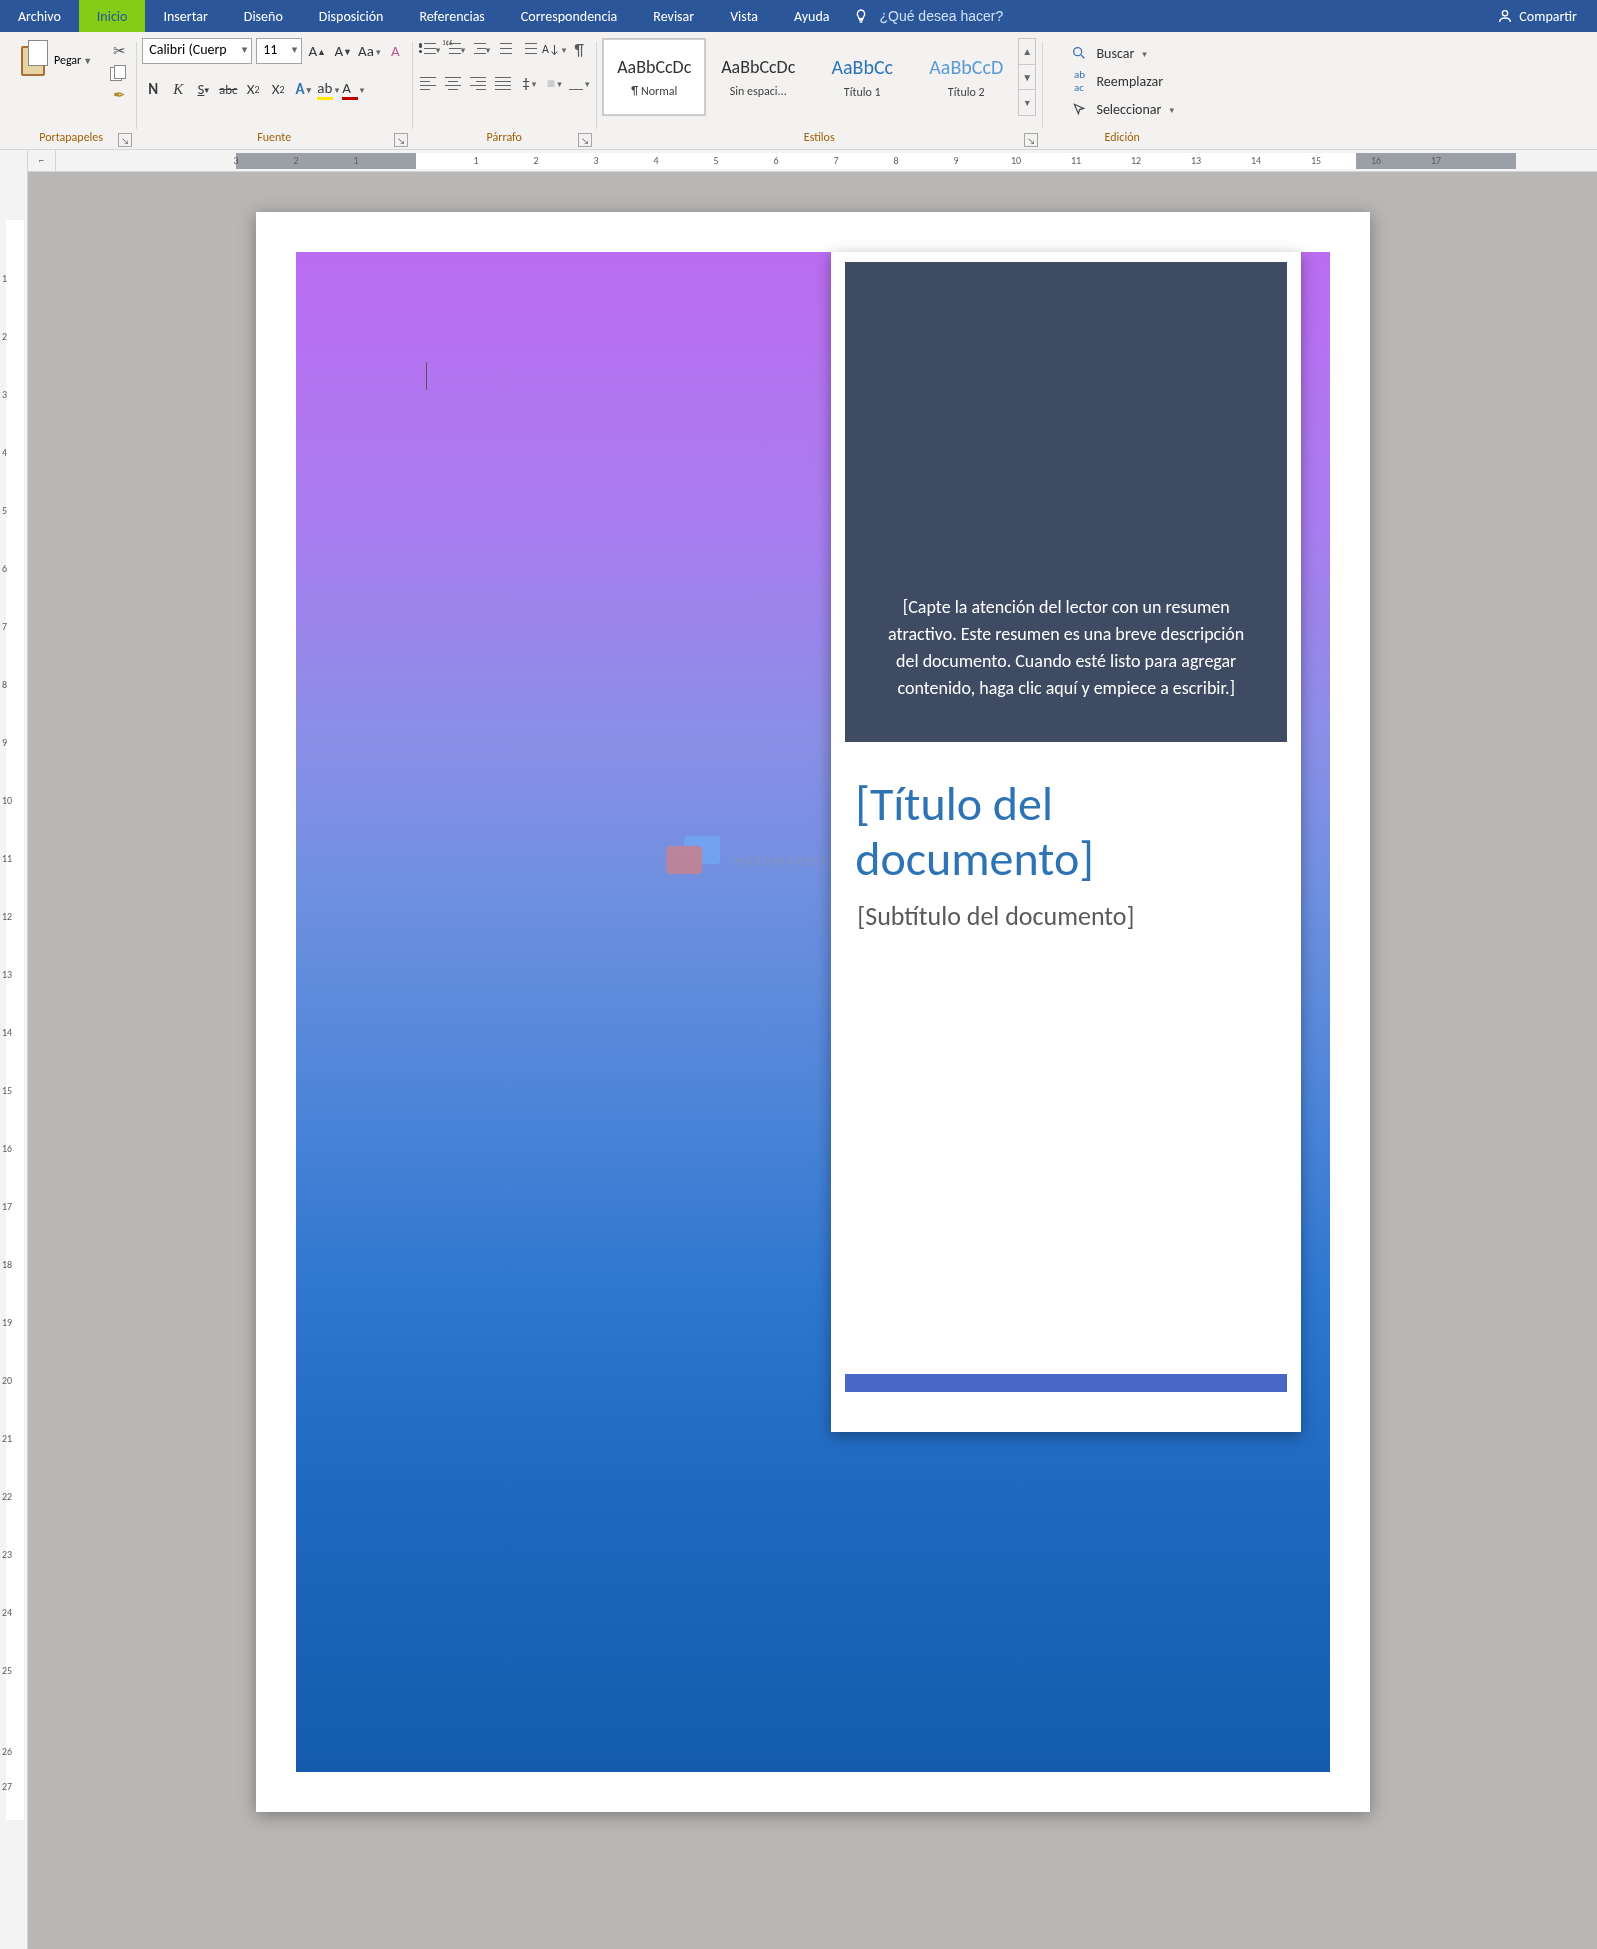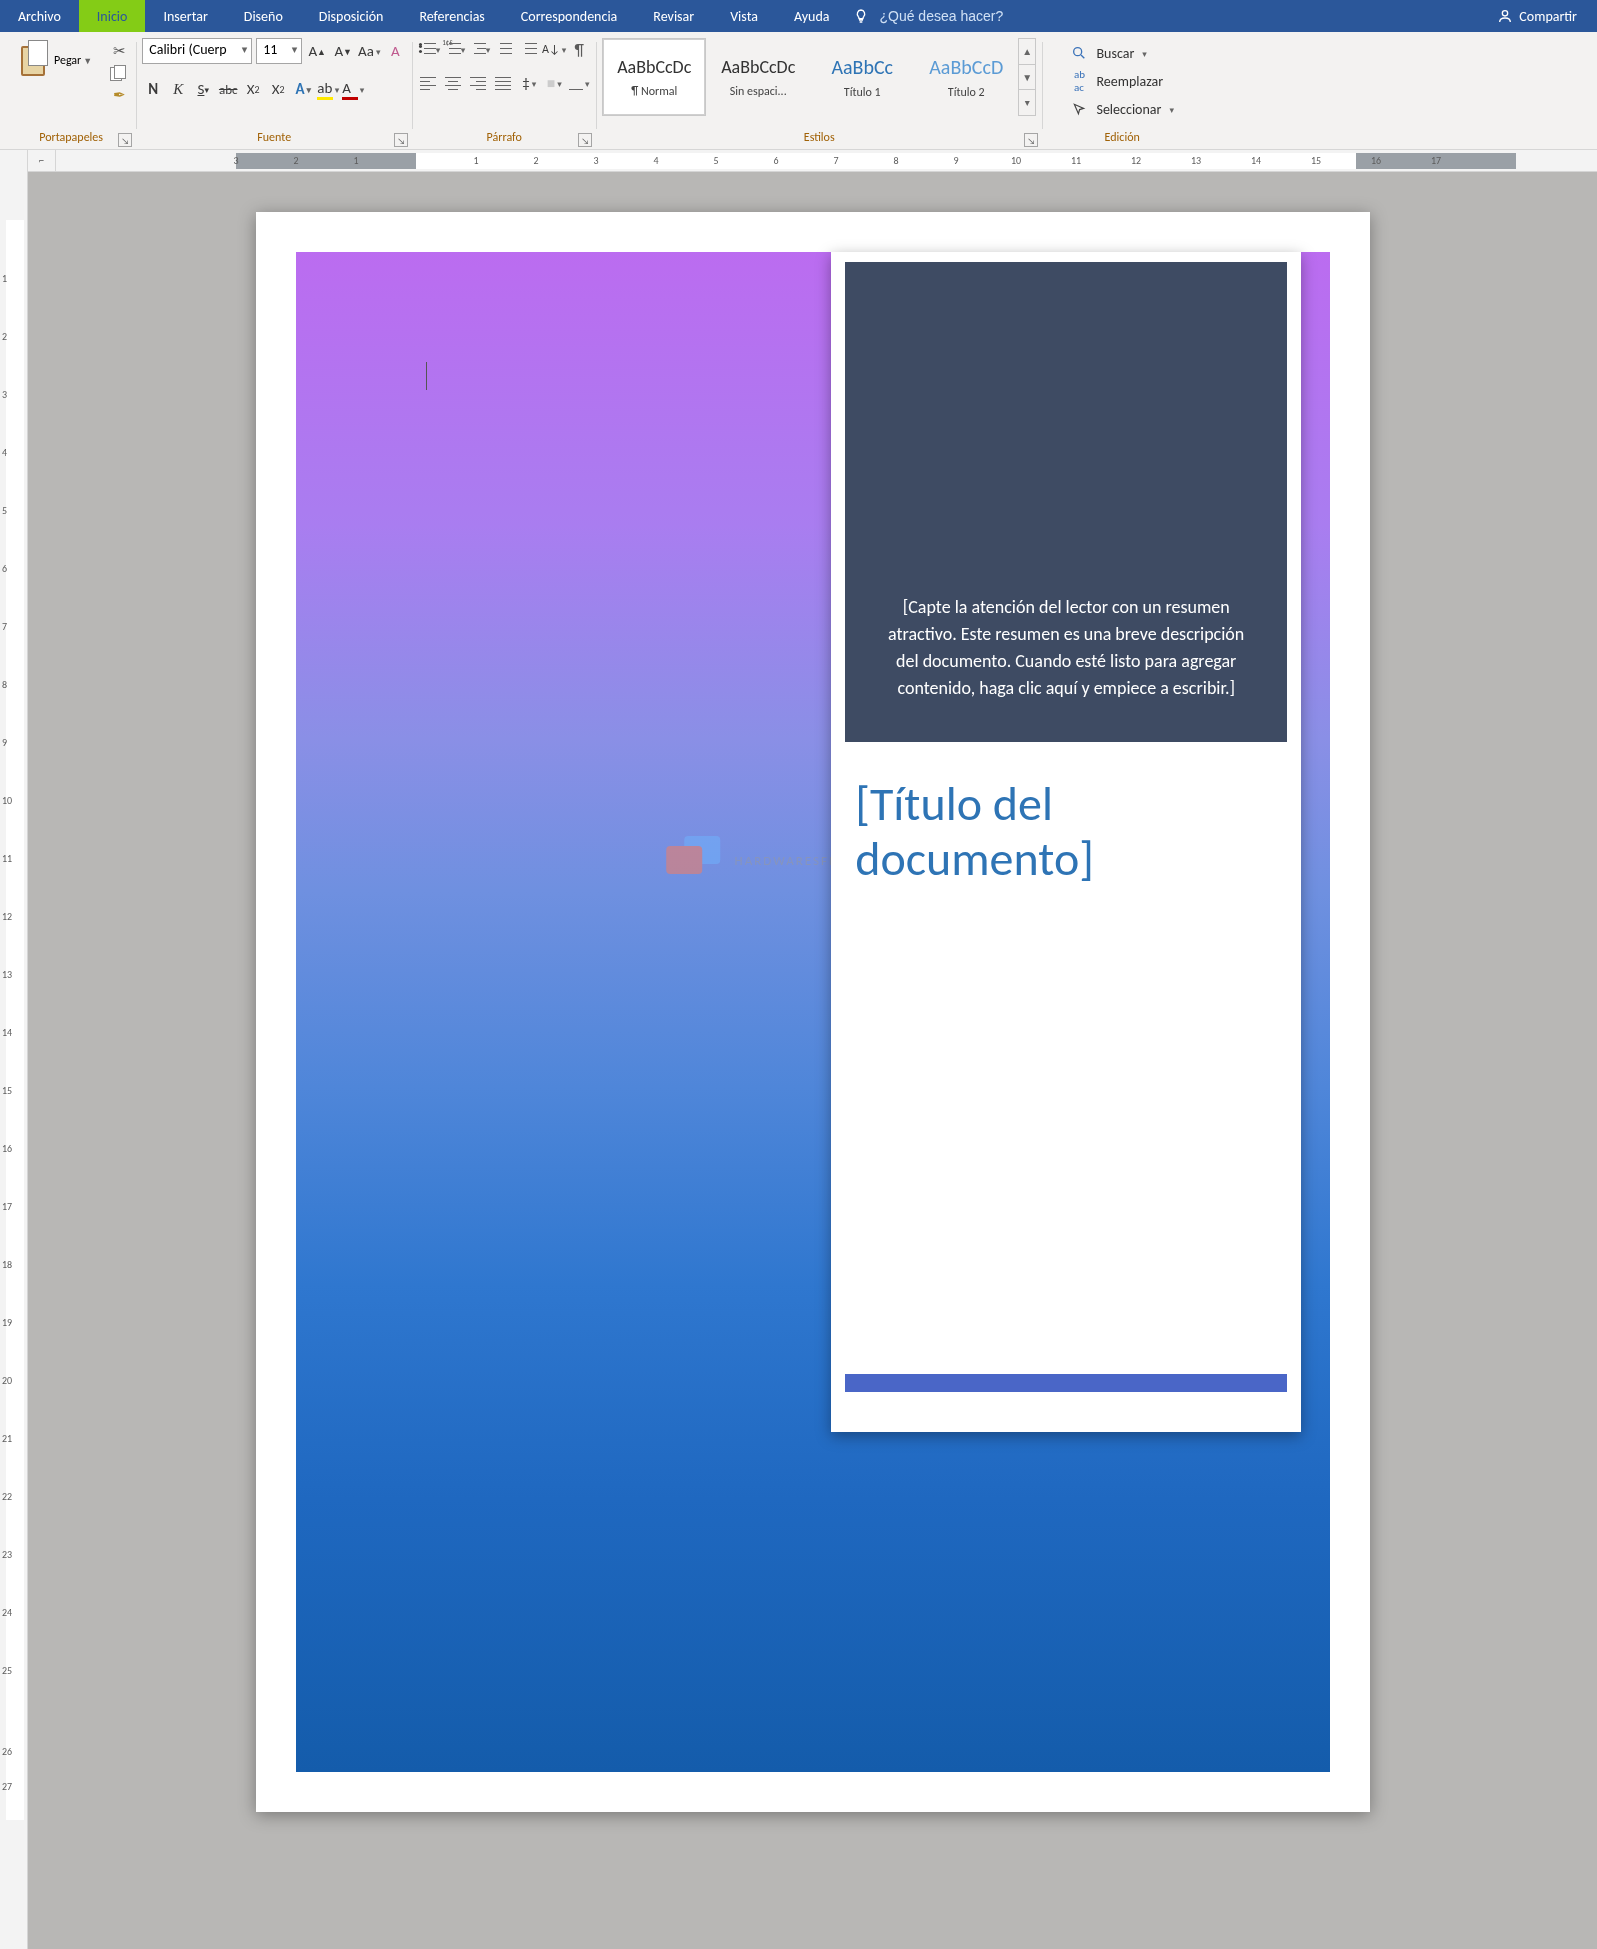--- a/index.html
+++ b/index.html
@@ -477,18 +477,19 @@
               <div class="b"></div>
               <div class="a"></div>
             </div>
           <div class="wtext">HARDWARESFERA</div>
         </div>
         <div class="cardwrap">
           <div class="cardtop">
             <div>[Capte la atención del lector con un resumen atractivo. Este resumen es una breve descripción del documento. Cuando esté listo para agregar contenido, haga clic aquí y empiece a escribir.]</div>
           </div>
           <div class="cardtitle">[Título del documento]</div>
+          <div class="cardsub">[Subtítulo del documento]</div>
           <div class="cardbar"></div>
         </div>
       </div>
     </div>
   </div>
 </div>
 
 </body></html>

